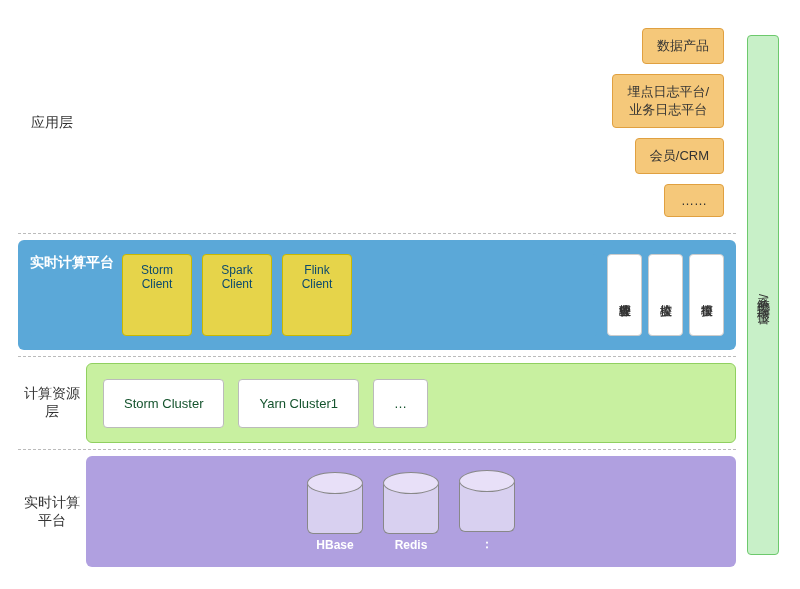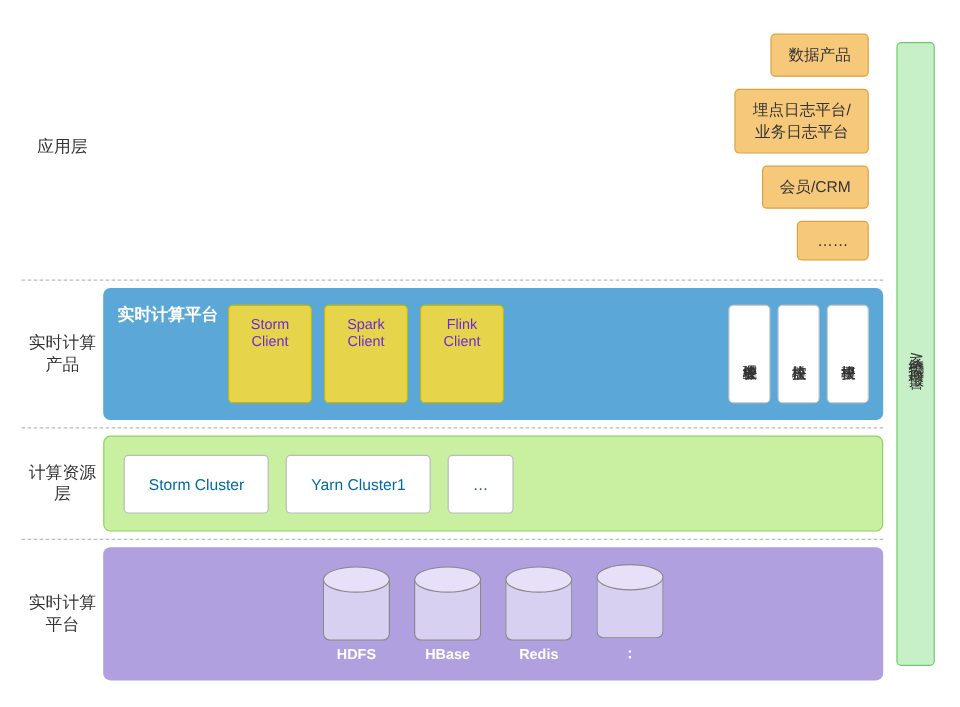--- a/index.html
+++ b/index.html
@@ -148,21 +148,21 @@
       flex-direction: row;
       gap: 10px;
     }
 
     .client-box {
       background: #e6d44a;
       border: 1.5px solid #c8b800;
       border-radius: 4px;
       padding: 8px 14px;
       font-size: 12px;
-      color: #6d28d9;
+      color: #0c4a6e;
       text-align: center;
       min-width: 70px;
     }
 
     .module-boxes {
       display: flex;
       flex-direction: row;
       gap: 6px;
       align-items: stretch;
     }
@@ -195,21 +195,21 @@
       padding: 14px 16px;
       min-height: 80px;
     }
 
     .cluster-box {
       background: #fff;
       border: 1.5px solid #bbb;
       border-radius: 4px;
       padding: 16px 20px;
       font-size: 13px;
-      color: #0369a1;
+      color: #14532d;
       text-align: center;
     }
 
     
     .infra-layer .layer-content {
       background: #b0a0e0;
       border-radius: 6px;
       display: flex;
       flex-direction: row;
       gap: 20px;
@@ -275,21 +275,20 @@
         <div class="app-box">数据产品</div>
         <div class="app-box wide" style="min-width:90px;">埋点日志平台/<br>业务日志平台</div>
         <div class="app-box">会员/CRM</div>
         <div class="app-box">…… </div>
       </div>
     </div>
 
     <div class="separator"></div>
 
     <div class="layer-row realtime-layer">
-      <div class="layer-label">实时计算产品</div>
       <div class="layer-content">
         <div class="realtime-platform">
           <div class="realtime-title">实时计算平台</div>
           <div class="client-boxes">
             <div class="client-box">Storm<br>Client</div>
             <div class="client-box">Spark<br>Client</div>
             <div class="client-box">Flink<br>Client</div>
           </div>
         </div>
         <div class="module-boxes">
@@ -314,27 +313,20 @@
     <div class="separator"></div>
 
     <div class="layer-row infra-layer">
       <div class="layer-label">实时计算平台</div>
       <div class="layer-content">
         <div class="cylinder-wrap">
           <div class="cylinder">
             <div class="cyl-body"></div>
             <div class="cyl-top"></div>
           </div>
-          <div class="cyl-label">HDFS</div>
-        </div>
-        <div class="cylinder-wrap">
-          <div class="cylinder">
-            <div class="cyl-body"></div>
-            <div class="cyl-top"></div>
-          </div>
           <div class="cyl-label">HBase</div>
         </div>
         <div class="cylinder-wrap">
           <div class="cylinder">
             <div class="cyl-body"></div>
             <div class="cyl-top"></div>
           </div>
           <div class="cyl-label">Redis</div>
         </div>
         <div class="cylinder-wrap">

